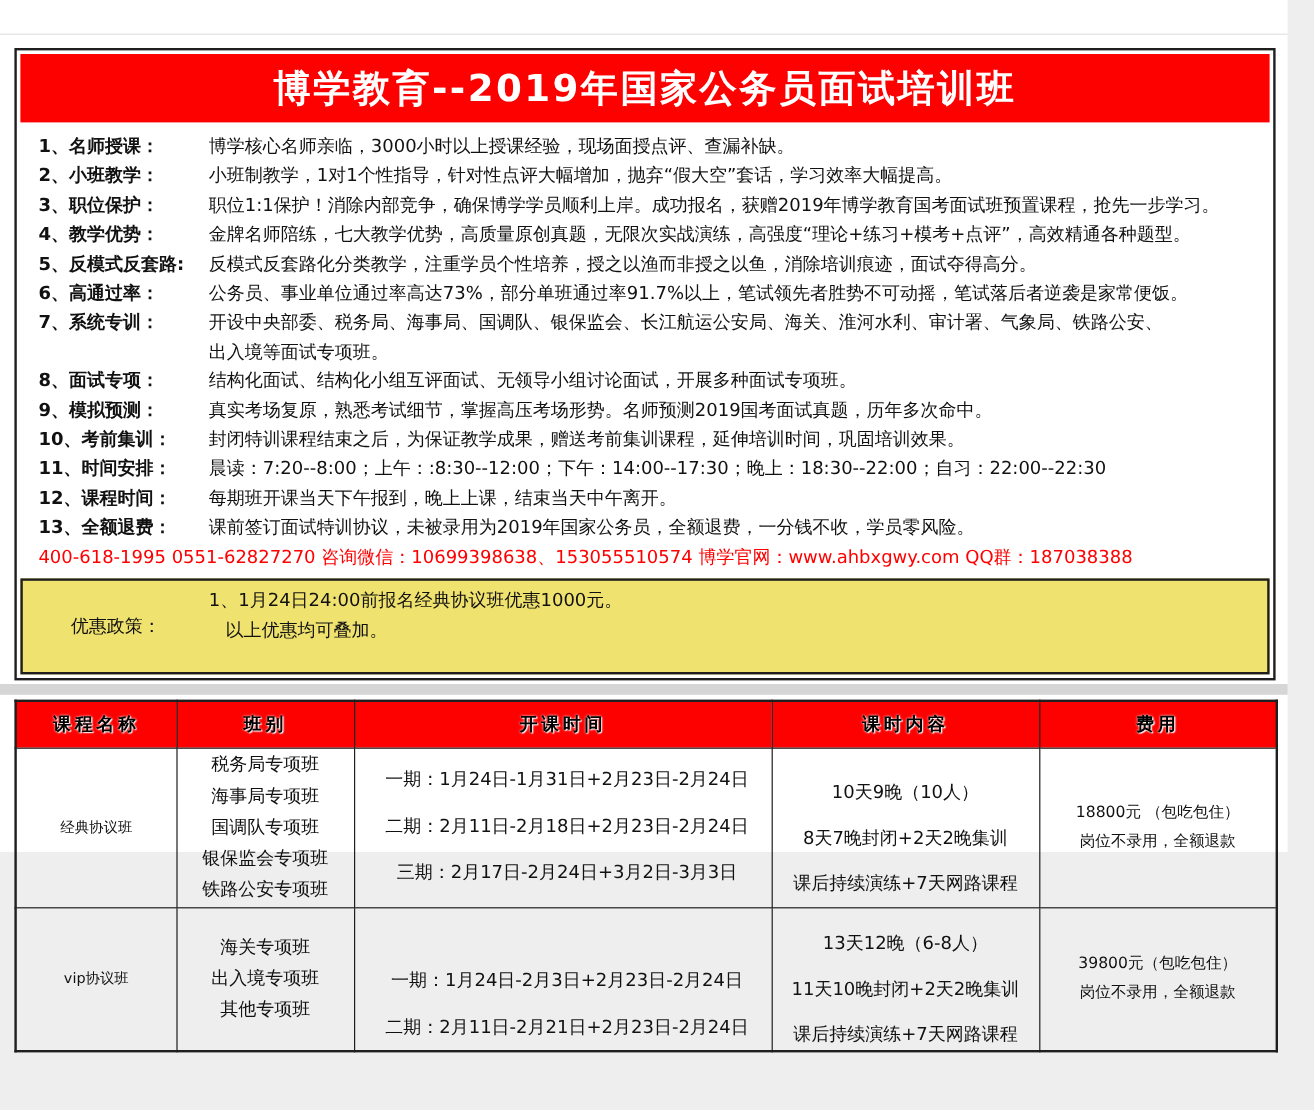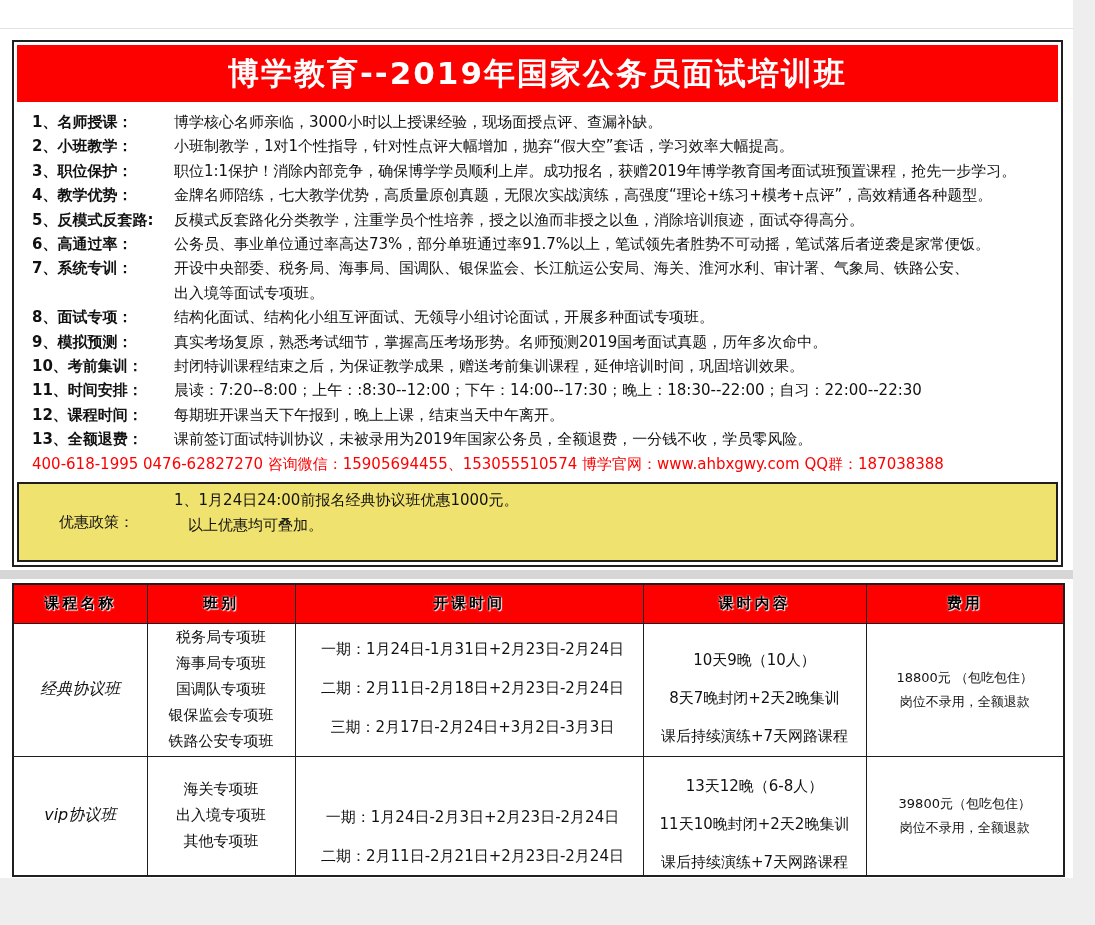--- a/index.html
+++ b/index.html
@@ -3,21 +3,21 @@
 <meta charset="utf-8">
 <style>
   * { margin:0; padding:0; box-sizing:border-box; }
   body {
     width:1095px; height:925px; overflow:hidden;
     background:#eeeeee;
     font-family:"DejaVu Sans", sans-serif;
     position:relative;
   }
   .white-page {
-    position:absolute; left:0; top:0; width:1073px; height:878px;
+    position:absolute; left:0; top:0; width:1073px; height:710px;
     background:#ffffff;
   }
   .top-divider {
     position:absolute; left:0; top:28px; width:1073px; height:1px;
     background:#e3e3e3;
   }
   
   .upper-box {
     position:absolute; left:12px; top:40px; width:1051px; height:527px;
     border:2px solid #1f1f1f; background:#ffffff;
@@ -59,21 +59,21 @@
   .course-table th, .course-table td {
     border:1px solid #1f1f1f; vertical-align:middle; text-align:center;
   }
   .course-table thead th {
     height:39px; background:#fd0000; color:#000000;
     font-size:15px; font-weight:bold; letter-spacing:3px;
     text-shadow:0 0 2px #ffffff, 1px 1px 1px #ffffff;
   }
   .row-1 { height:132px; }
   .row-2 { height:110px; }
-  .course-cell { font-size:16px;font-style:italic; }
+  .course-cell { font-size:12px; }
   .lines-center div { line-height:26px; }
   .classes-cell { padding-bottom:2px; }
   .sched-cell { text-align:left; padding:0; }
   .sched-col {
     display:flex; flex-direction:column; height:100%;
     padding:7px 0 9px 7px;
     gap:20px;
   }
   .sched-col.sb { justify-content:space-between; }
   .sched-col.se { justify-content:space-evenly;margin-top:44px; }
@@ -141,21 +141,21 @@
       </div>
       <div class="item-row">
         <div class="item-label">12、课程时间：</div>
         <div class="item-text">每期班开课当天下午报到，晚上上课，结束当天中午离开。</div>
       </div>
       <div class="item-row">
         <div class="item-label">13、全额退费：</div>
         <div class="item-text">课前签订面试特训协议，未被录用为2019年国家公务员，全额退费，一分钱不收，学员零风险。</div>
       </div>
       <div class="item-row">
-        <div class="item-text red-text">400-618-1995 0476-62827270 咨询微信：15905694455、153055510574 博学官网：www.ahbxgwy.com QQ群：187038388</div>
+        <div class="item-text red-text">400-618-1995 0551-62827270 咨询微信：10699398638、153055510574 博学官网：www.ahbxgwy.com QQ群：187038388</div>
       </div>
     </div>
 
     <div class="promo">
       <div class="promo-label">优惠政策：</div>
       <div class="promo-lines">
         <div>1、1月24日24:00前报名经典协议班优惠1000元。</div>
         <div class="promo-indent">以上优惠均可叠加。</div>
       </div>
     </div>

